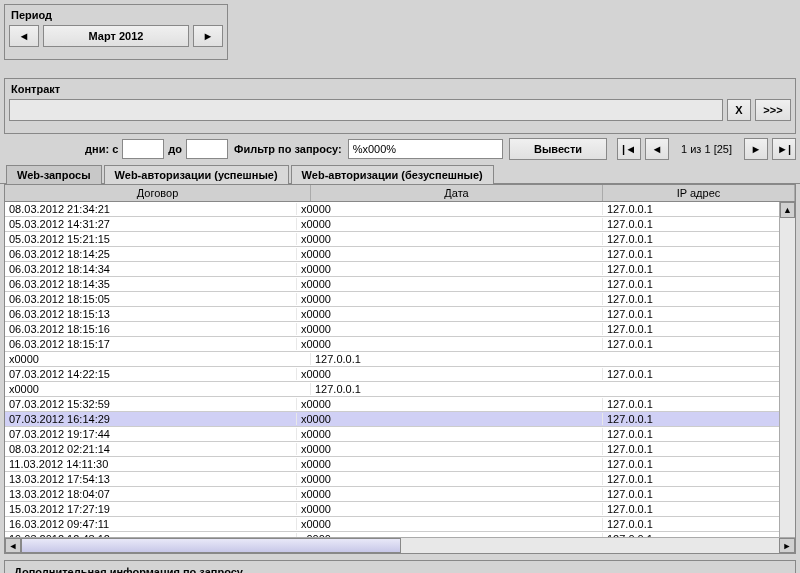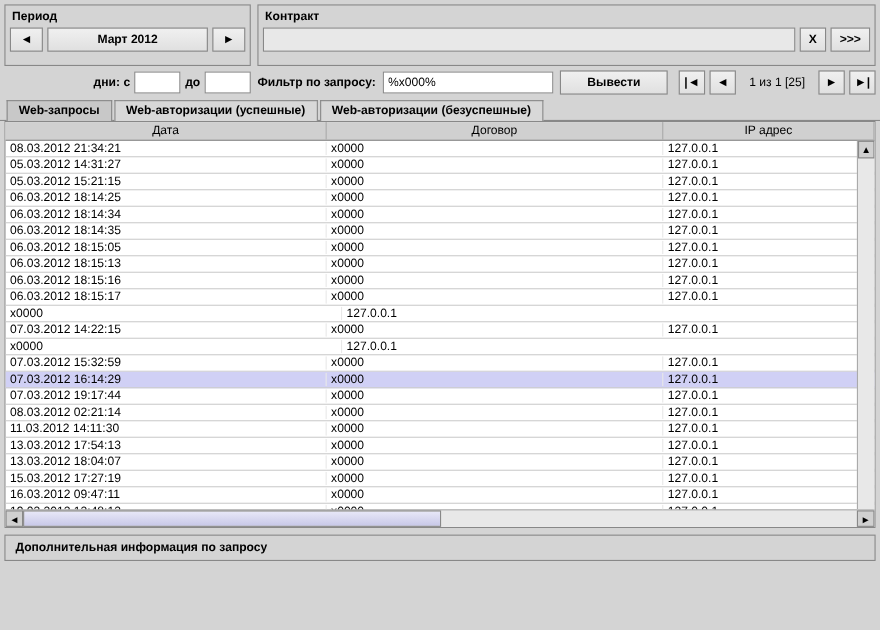--- a/index.html
+++ b/index.html
@@ -8,21 +8,22 @@
   font-size: 11px;
   background: #d4d4d4;
   width: 800px;
   height: 573px;
   overflow: hidden;
   color: #000;
 }
 .top-area {
   display: flex;
   padding: 4px;
-  gap: 6px;
+  gap: 18px;
+  flex-direction: column;
 }
 .panel {
   border: 1px solid #888;
   background: #d4d4d4;
   padding: 2px 4px 6px 4px;
 }
 .panel-title {
   font-weight: bold;
   font-size: 11px;
   padding: 2px 0 4px 2px;
@@ -194,22 +195,22 @@
 </div>
 
 <div class="tabs" id="tabs-container">
     <div class="tab active">Web-запросы</div>
     <div class="tab">Web-авторизации (успешные)</div>
     <div class="tab">Web-авторизации (безуспешные)</div>
   </div>
 
 <div class="table-wrap">
   <div class="thead">
+    <div class="th col-contract">Договор</div>
     <div class="th col-date">Дата</div>
-    <div class="th col-contract">Договор</div>
     <div class="th col-ip">IP адрес</div>
   </div>
   <div class="tbody" id="tbody">
     <div class="tr">
         <div class="td col-date">08.03.2012 21:34:21</div>
         <div class="td col-contract">x0000</div>
         <div class="td col-ip">127.0.0.1</div>
       </div>
       <div class="tr">
         <div class="td col-date">05.03.2012 14:31:27</div>

